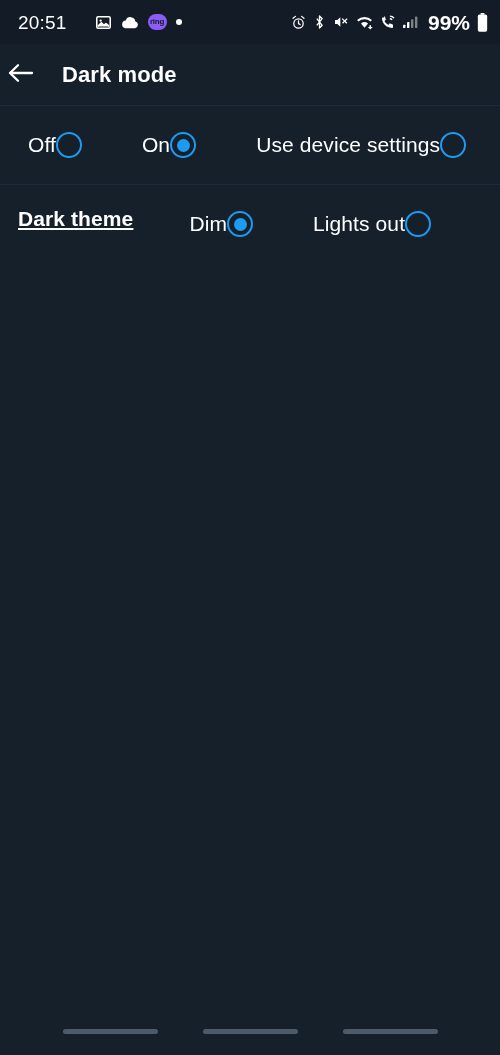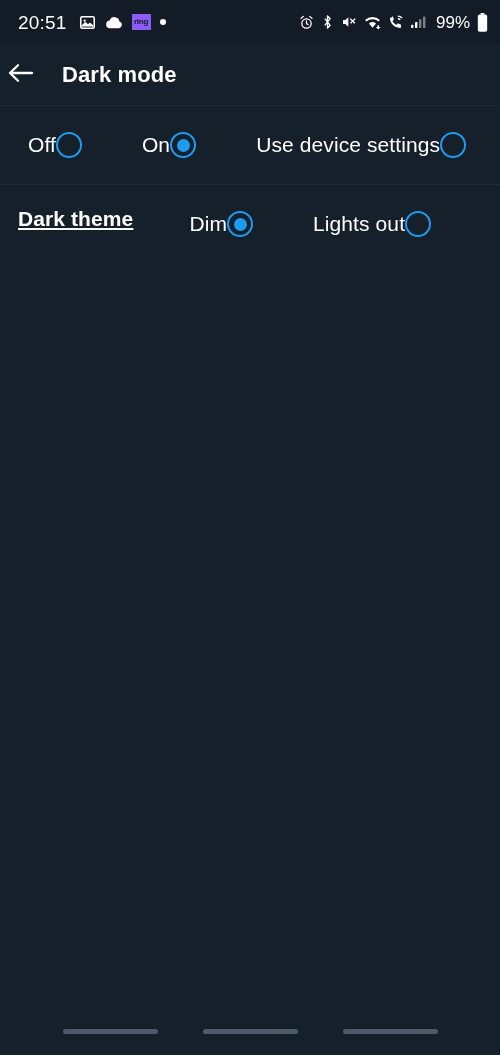--- a/index.html
+++ b/index.html
@@ -43,59 +43,59 @@
   }
   .status-left { gap: 9px; }
   .status-right { gap: 7px; }
 
   .clock {
     font-size: 19px;
     font-weight: 400;
     letter-spacing: 0.2px;
     color: #ffffff;
     line-height: 1;
-    margin-right: 3px;
+    margin-right: 19px;
     text-align: center;
   }
 
   .sicon {
     display: inline-flex;
     align-items: center;
     justify-content: center;
     color: #ffffff;
     line-height: 0;
   }
   .sicon svg { display: block; }
 
   .ring-badge {
     display: inline-flex;
     align-items: center;
     justify-content: center;
     background: #8b5cf6;
     color: #131c26;
-    border-radius: 0;
+    border-radius: 8px;
     font-size: 8px;
     font-weight: 700;
     letter-spacing: -0.2px;
     width: 19px;
     height: 16px;
     line-height: 16px;
   }
 
   .dot-ind {
     width: 6px;
     height: 6px;
     border-radius: 50%;
     background: #ffffff;
     display: inline-block;
   }
 
   .battery-pct {
-    font-size: 17px;
-    font-weight: 400;
+    font-size: 21px;
+    font-weight: 700;
     color: #ffffff;
     line-height: 1;
     margin-left: 2px;
   }
 
   
   .app-bar {
     flex: 0 0 62px;
     height: 62px;
     display: flex;

